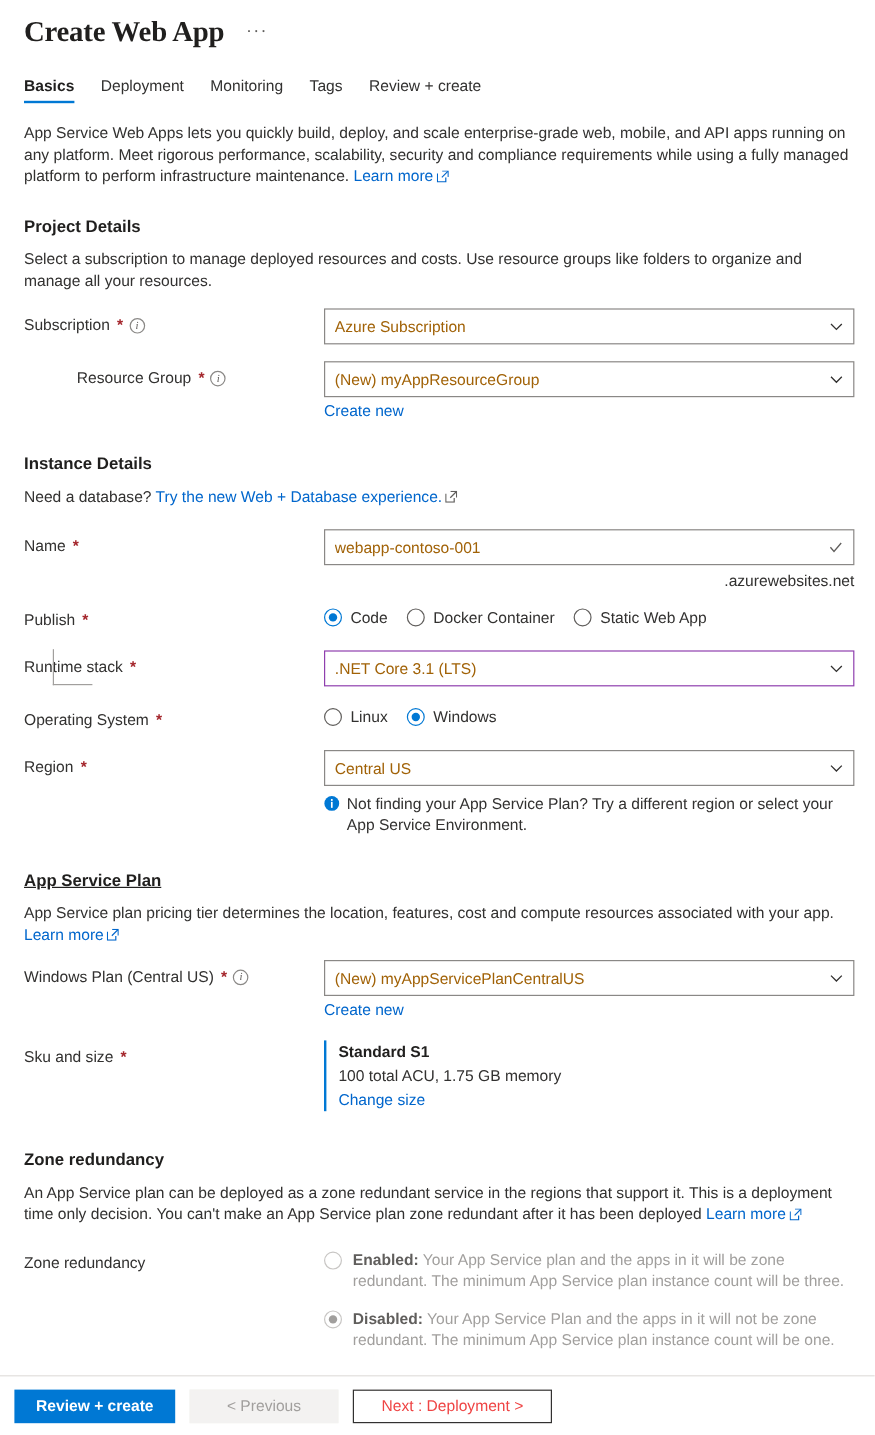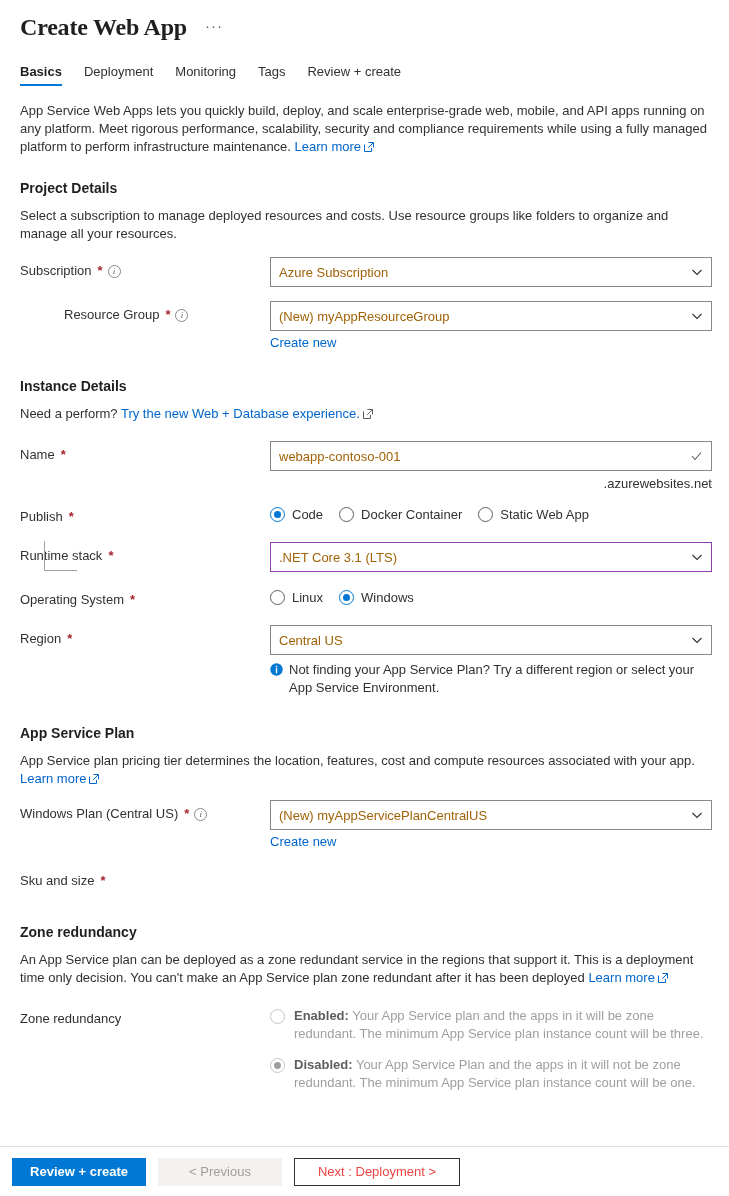--- a/index.html
+++ b/index.html
@@ -212,21 +212,21 @@
               </svg>
             </span>
         </div>
         <div class="sub-link"><a class="lnk">Create new</a></div>
       </div>
     </div>
   </div>
 
   <h2 class="section" style="margin-top:26px;">Instance Details</h2>
   <div class="section-desc">
-    <span>Need a perform?</span>
+    <span>Need a database?</span>
     <a class="lnk">Try the new Web + Database experience.</a><span class="ext-ico"><svg viewBox="0 0 10 10">
           <path d="M0.5,2.5 L0.5,9.5 L7.5,9.5 L7.5,6" fill="none" stroke="#605e5c" stroke-width="1"></path>
           <path d="M4.5,0.5 L9.5,0.5 L9.5,5.5" fill="none" stroke="#605e5c" stroke-width="1"></path>
           <path d="M9.2,0.8 L4.2,5.8" fill="none" stroke="#605e5c" stroke-width="1"></path>
         </svg></span>
   </div>
 
   <div class="row" style="margin-top:18px;">
     <div class="label">
       <span>Name</span>
@@ -324,21 +324,21 @@
               <circle cx="6.5" cy="6.5" r="6.2" fill="#0078d4"></circle>
               <rect x="5.8" y="5.2" width="1.4" height="5" fill="#fff"></rect>
               <rect x="5.8" y="2.8" width="1.4" height="1.6" fill="#fff"></rect>
             </svg>
           </span>
         <span class="txt">Not finding your App Service Plan? Try a different region or select your App Service Environment.</span>
       </div>
     </div>
   </div>
 
-  <h2 class="section" style="margin-top:26px;">App Service Plan</h2>
+  <h2 class="section" style="margin-top:26px;text-decoration:underline;">App Service Plan</h2>
   <div class="section-desc">
     <span>App Service plan pricing tier determines the location, features, cost and compute resources associated with your app.</span>
     <a class="lnk">Learn more</a><span class="ext-ico"><svg viewBox="0 0 10 10">
           <path d="M0.5,2.5 L0.5,9.5 L7.5,9.5 L7.5,6" fill="none" stroke="#0066cc" stroke-width="1"></path>
           <path d="M4.5,0.5 L9.5,0.5 L9.5,5.5" fill="none" stroke="#0066cc" stroke-width="1"></path>
           <path d="M9.2,0.8 L4.2,5.8" fill="none" stroke="#0066cc" stroke-width="1"></path>
         </svg></span>
   </div>
 
   <div class="row" style="margin-top:12px;">
@@ -357,20 +357,27 @@
           </span>
       </div>
       <div class="sub-link"><a class="lnk">Create new</a></div>
     </div>
   </div>
 
   <div class="row" style="margin-top:18px;">
     <div class="label">
       <span>Sku and size</span>
         <span class="req">*</span>
+    </div>
+    <div class="field">
+      <div class="sku-block">
+        <div class="sku-title">Standard S1</div>
+        <div class="sku-desc">100 total ACU, 1.75 GB memory</div>
+        <div class="sku-link"><a class="lnk">Change size</a></div>
+      </div>
     </div>
   </div>
 
   <h2 class="section" style="margin-top:30px;">Zone redundancy</h2>
   <div class="section-desc">
     <span>An App Service plan can be deployed as a zone redundant service in the regions that support it. This is a deployment time only decision. You can't make an App Service plan zone redundant after it has been deployed</span>
     <a class="lnk">Learn more</a><span class="ext-ico"><svg viewBox="0 0 10 10">
           <path d="M0.5,2.5 L0.5,9.5 L7.5,9.5 L7.5,6" fill="none" stroke="#0066cc" stroke-width="1"></path>
           <path d="M4.5,0.5 L9.5,0.5 L9.5,5.5" fill="none" stroke="#0066cc" stroke-width="1"></path>
           <path d="M9.2,0.8 L4.2,5.8" fill="none" stroke="#0066cc" stroke-width="1"></path>

